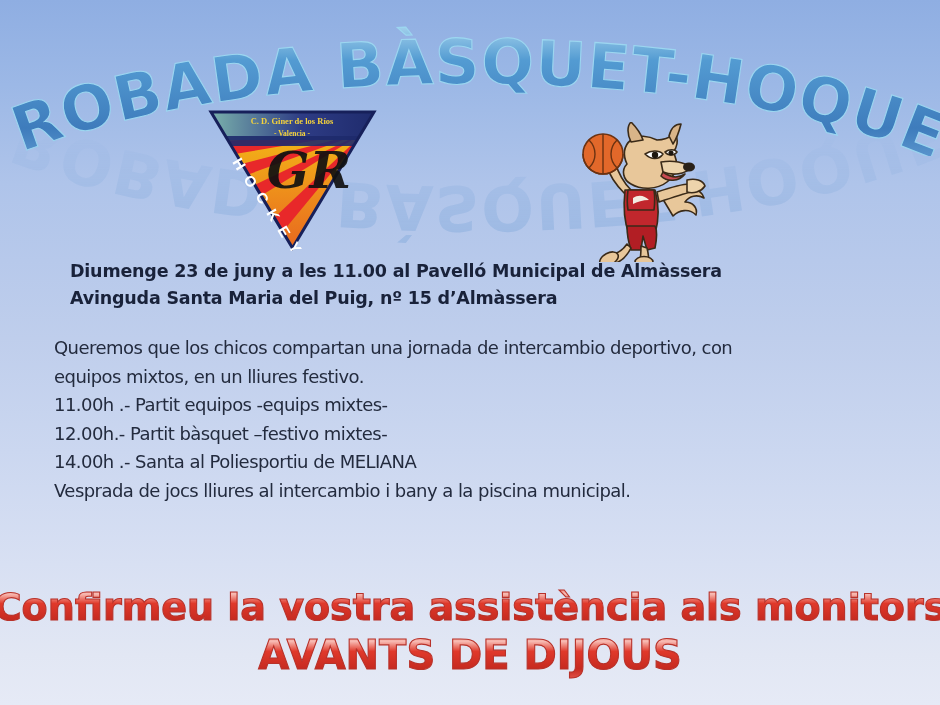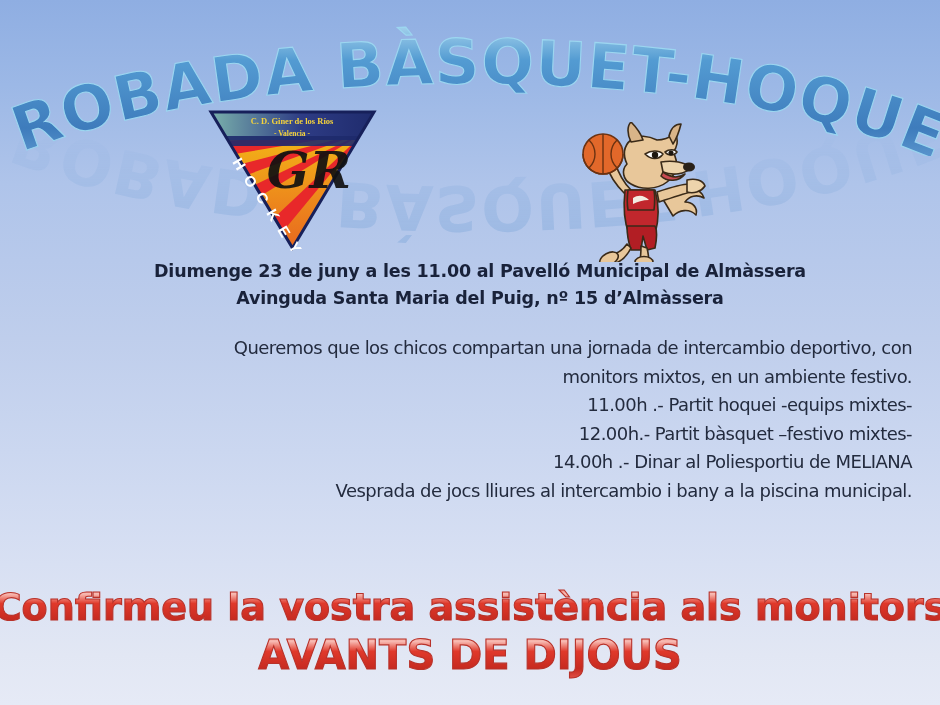--- a/index.html
+++ b/index.html
@@ -90,34 +90,32 @@
     width: 820px;
     font-family: "DejaVu Sans", sans-serif;
     font-weight: bold;
     font-size: 17.5px;
     line-height: 27px;
     color: #19223A;
     letter-spacing: -0.2px;
   }
   #headline div {
     white-space: nowrap;
-    text-align: center;
   }
 
   #body-text {
     position: absolute;
-    left: 62px;
+    left: 54px;
     top: 334px;
     width: 850px;
     font-family: "DejaVu Sans", sans-serif;
     font-size: 18px;
     line-height: 28.5px;
     color: #232B3E;
     letter-spacing: -0.55px;
-    text-align: right;
   }
   #body-text div {
     white-space: nowrap;
   }
 
   
   #footer-block {
     position: absolute;
     left: 0;
     top: 572px;
@@ -272,24 +270,24 @@
     </svg>
   </div>
 
   <div id="headline">
     <div>Diumenge 23 de juny a les 11.00 al Pavelló Municipal de Almàssera</div>
     <div>Avinguda Santa Maria del Puig, nº 15 d’Almàssera</div>
   </div>
 
   <div id="body-text">
     <div>Queremos que los chicos compartan una jornada de intercambio deportivo, con</div>
-    <div>monitors mixtos, en un ambiente festivo.</div>
-    <div>11.00h .- Partit hoquei -equips mixtes-</div>
+    <div>equipos mixtos, en un lliures festivo.</div>
+    <div>11.00h .- Partit equipos -equips mixtes-</div>
     <div>12.00h.-  Partit bàsquet –festivo mixtes-</div>
-    <div>14.00h .- Dinar al Poliesportiu de MELIANA</div>
+    <div>14.00h .- Santa al Poliesportiu de MELIANA</div>
     <div>Vesprada de jocs lliures al intercambio i bany a la piscina municipal.</div>
   </div>
 
   <div id="footer-block">
     <svg class="footer-svg" viewBox="0 0 940 110" preserveAspectRatio="none">
       <defs>
         <linearGradient id="redGrad" x1="0" y1="0" x2="0" y2="1">
           <stop offset="0%" stop-color="#E8564A"></stop>
           <stop offset="20%" stop-color="#F8BDB5"></stop>
           <stop offset="42%" stop-color="#E0392B"></stop>

